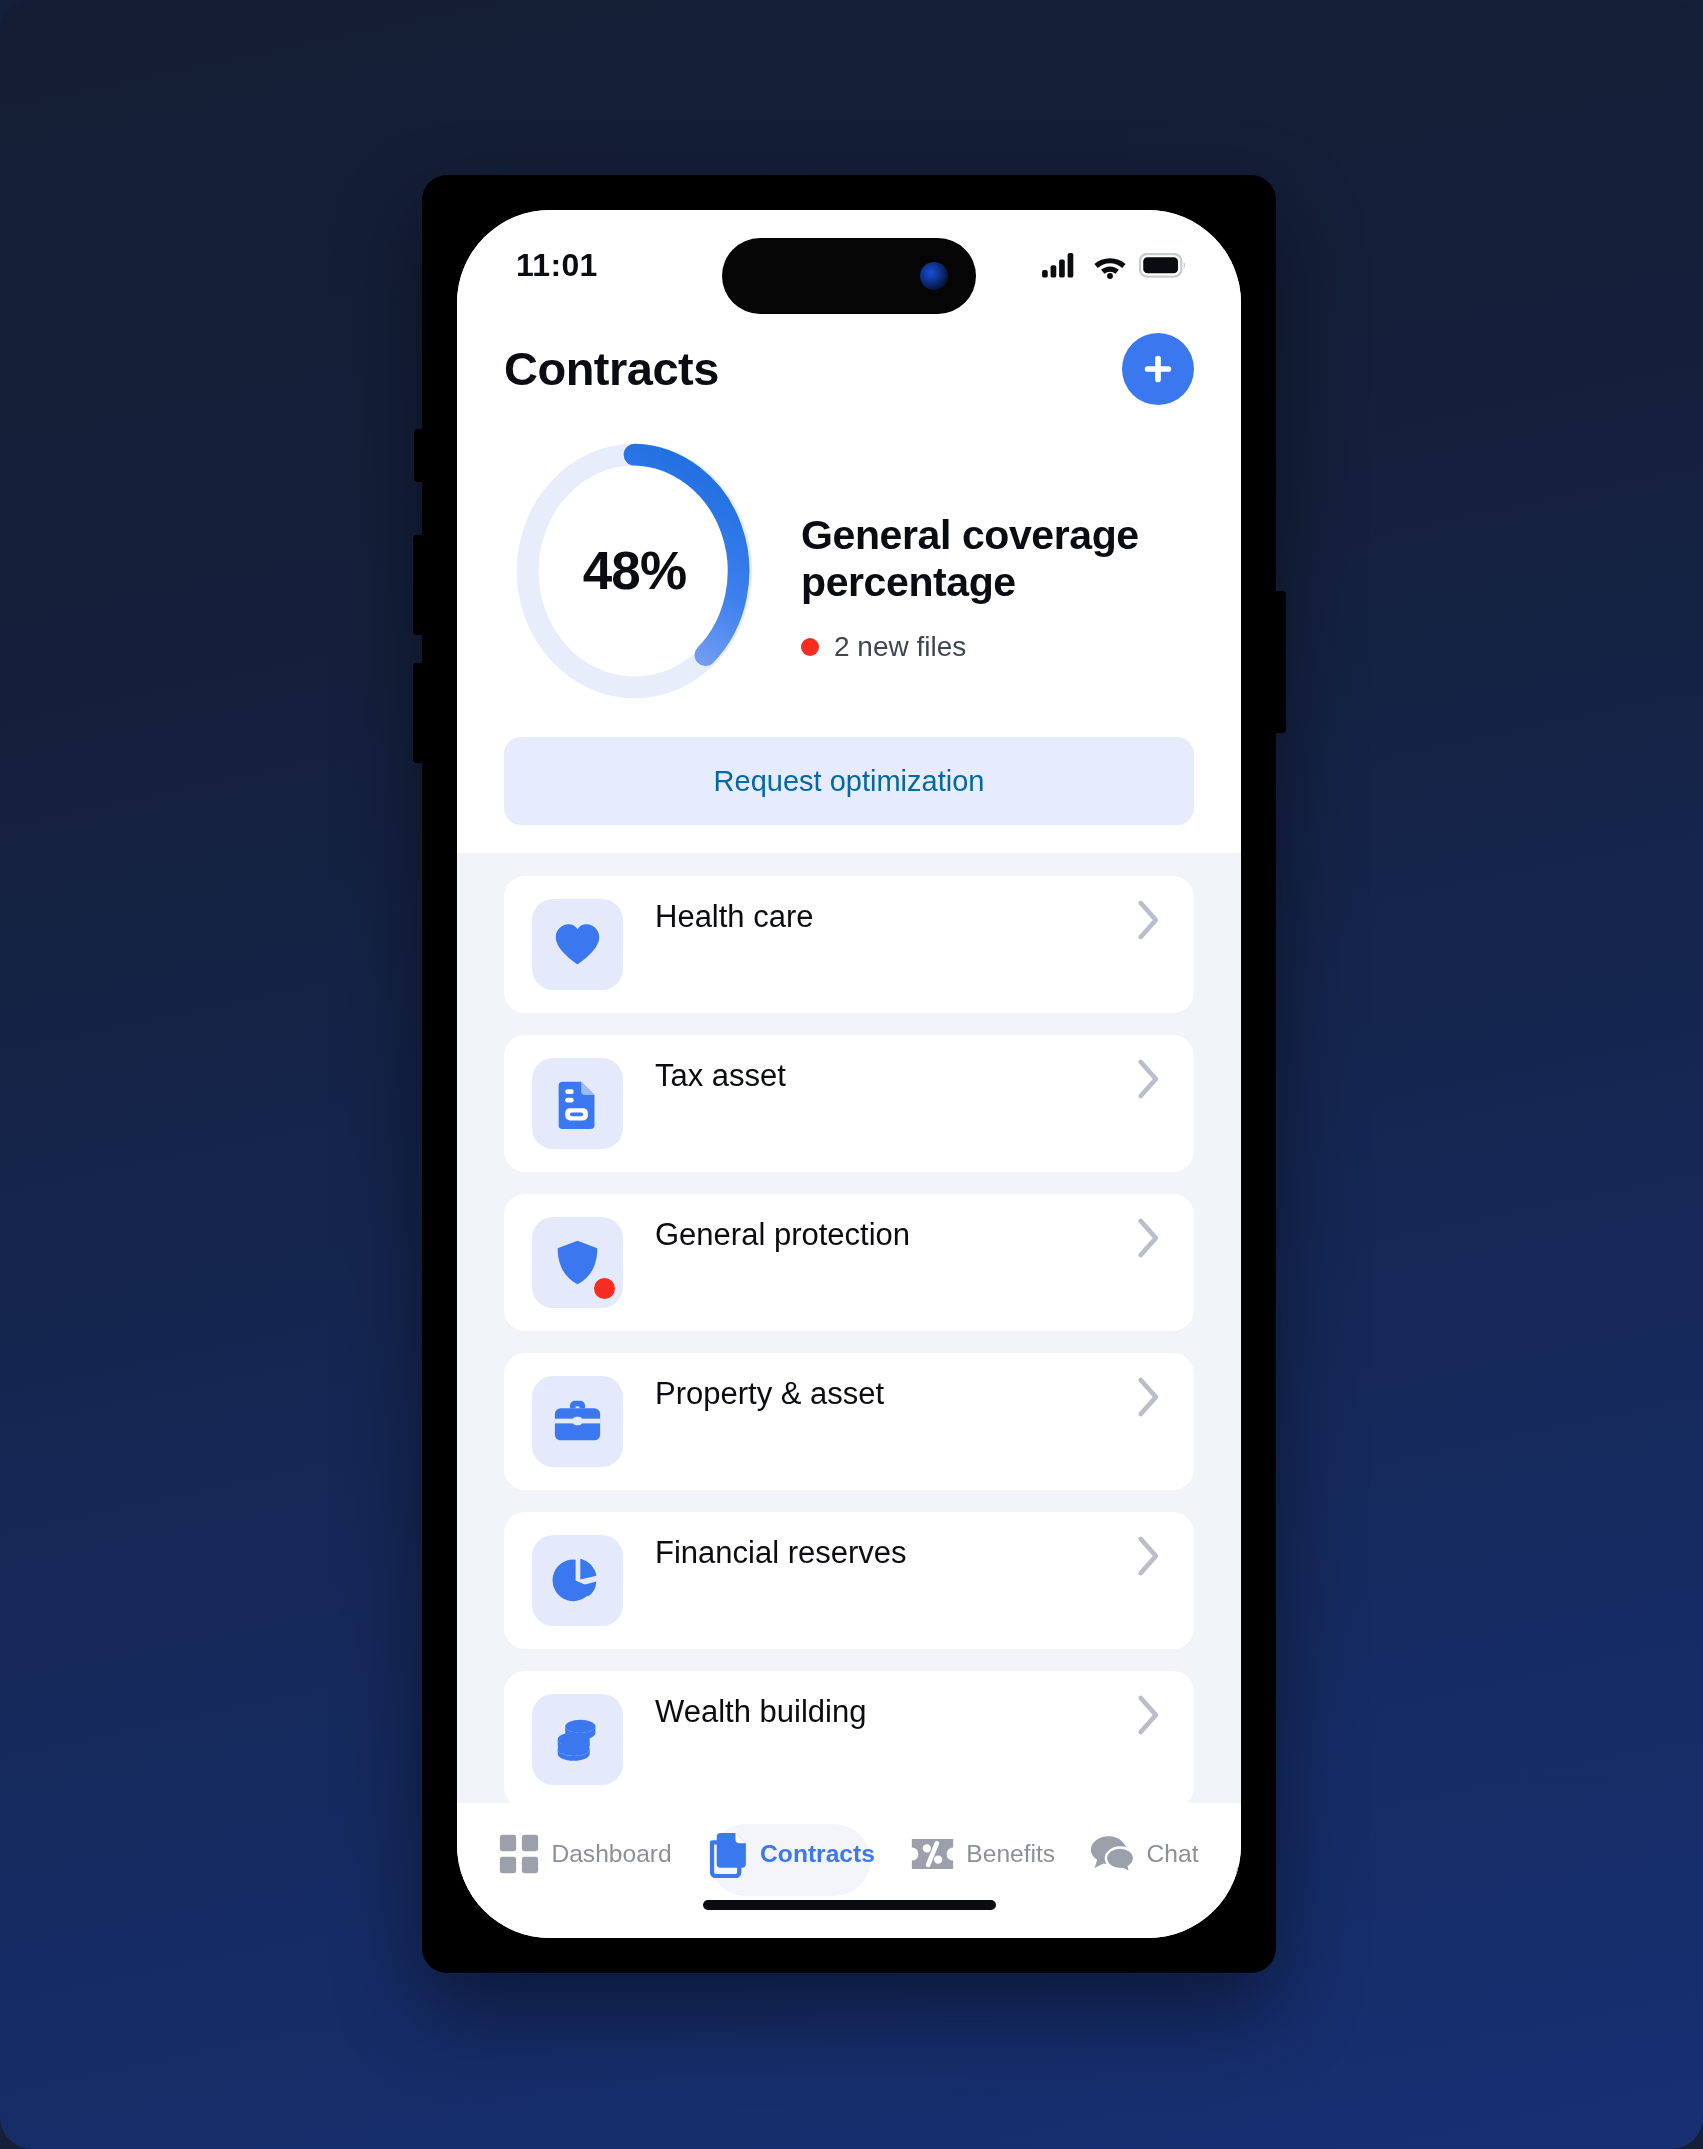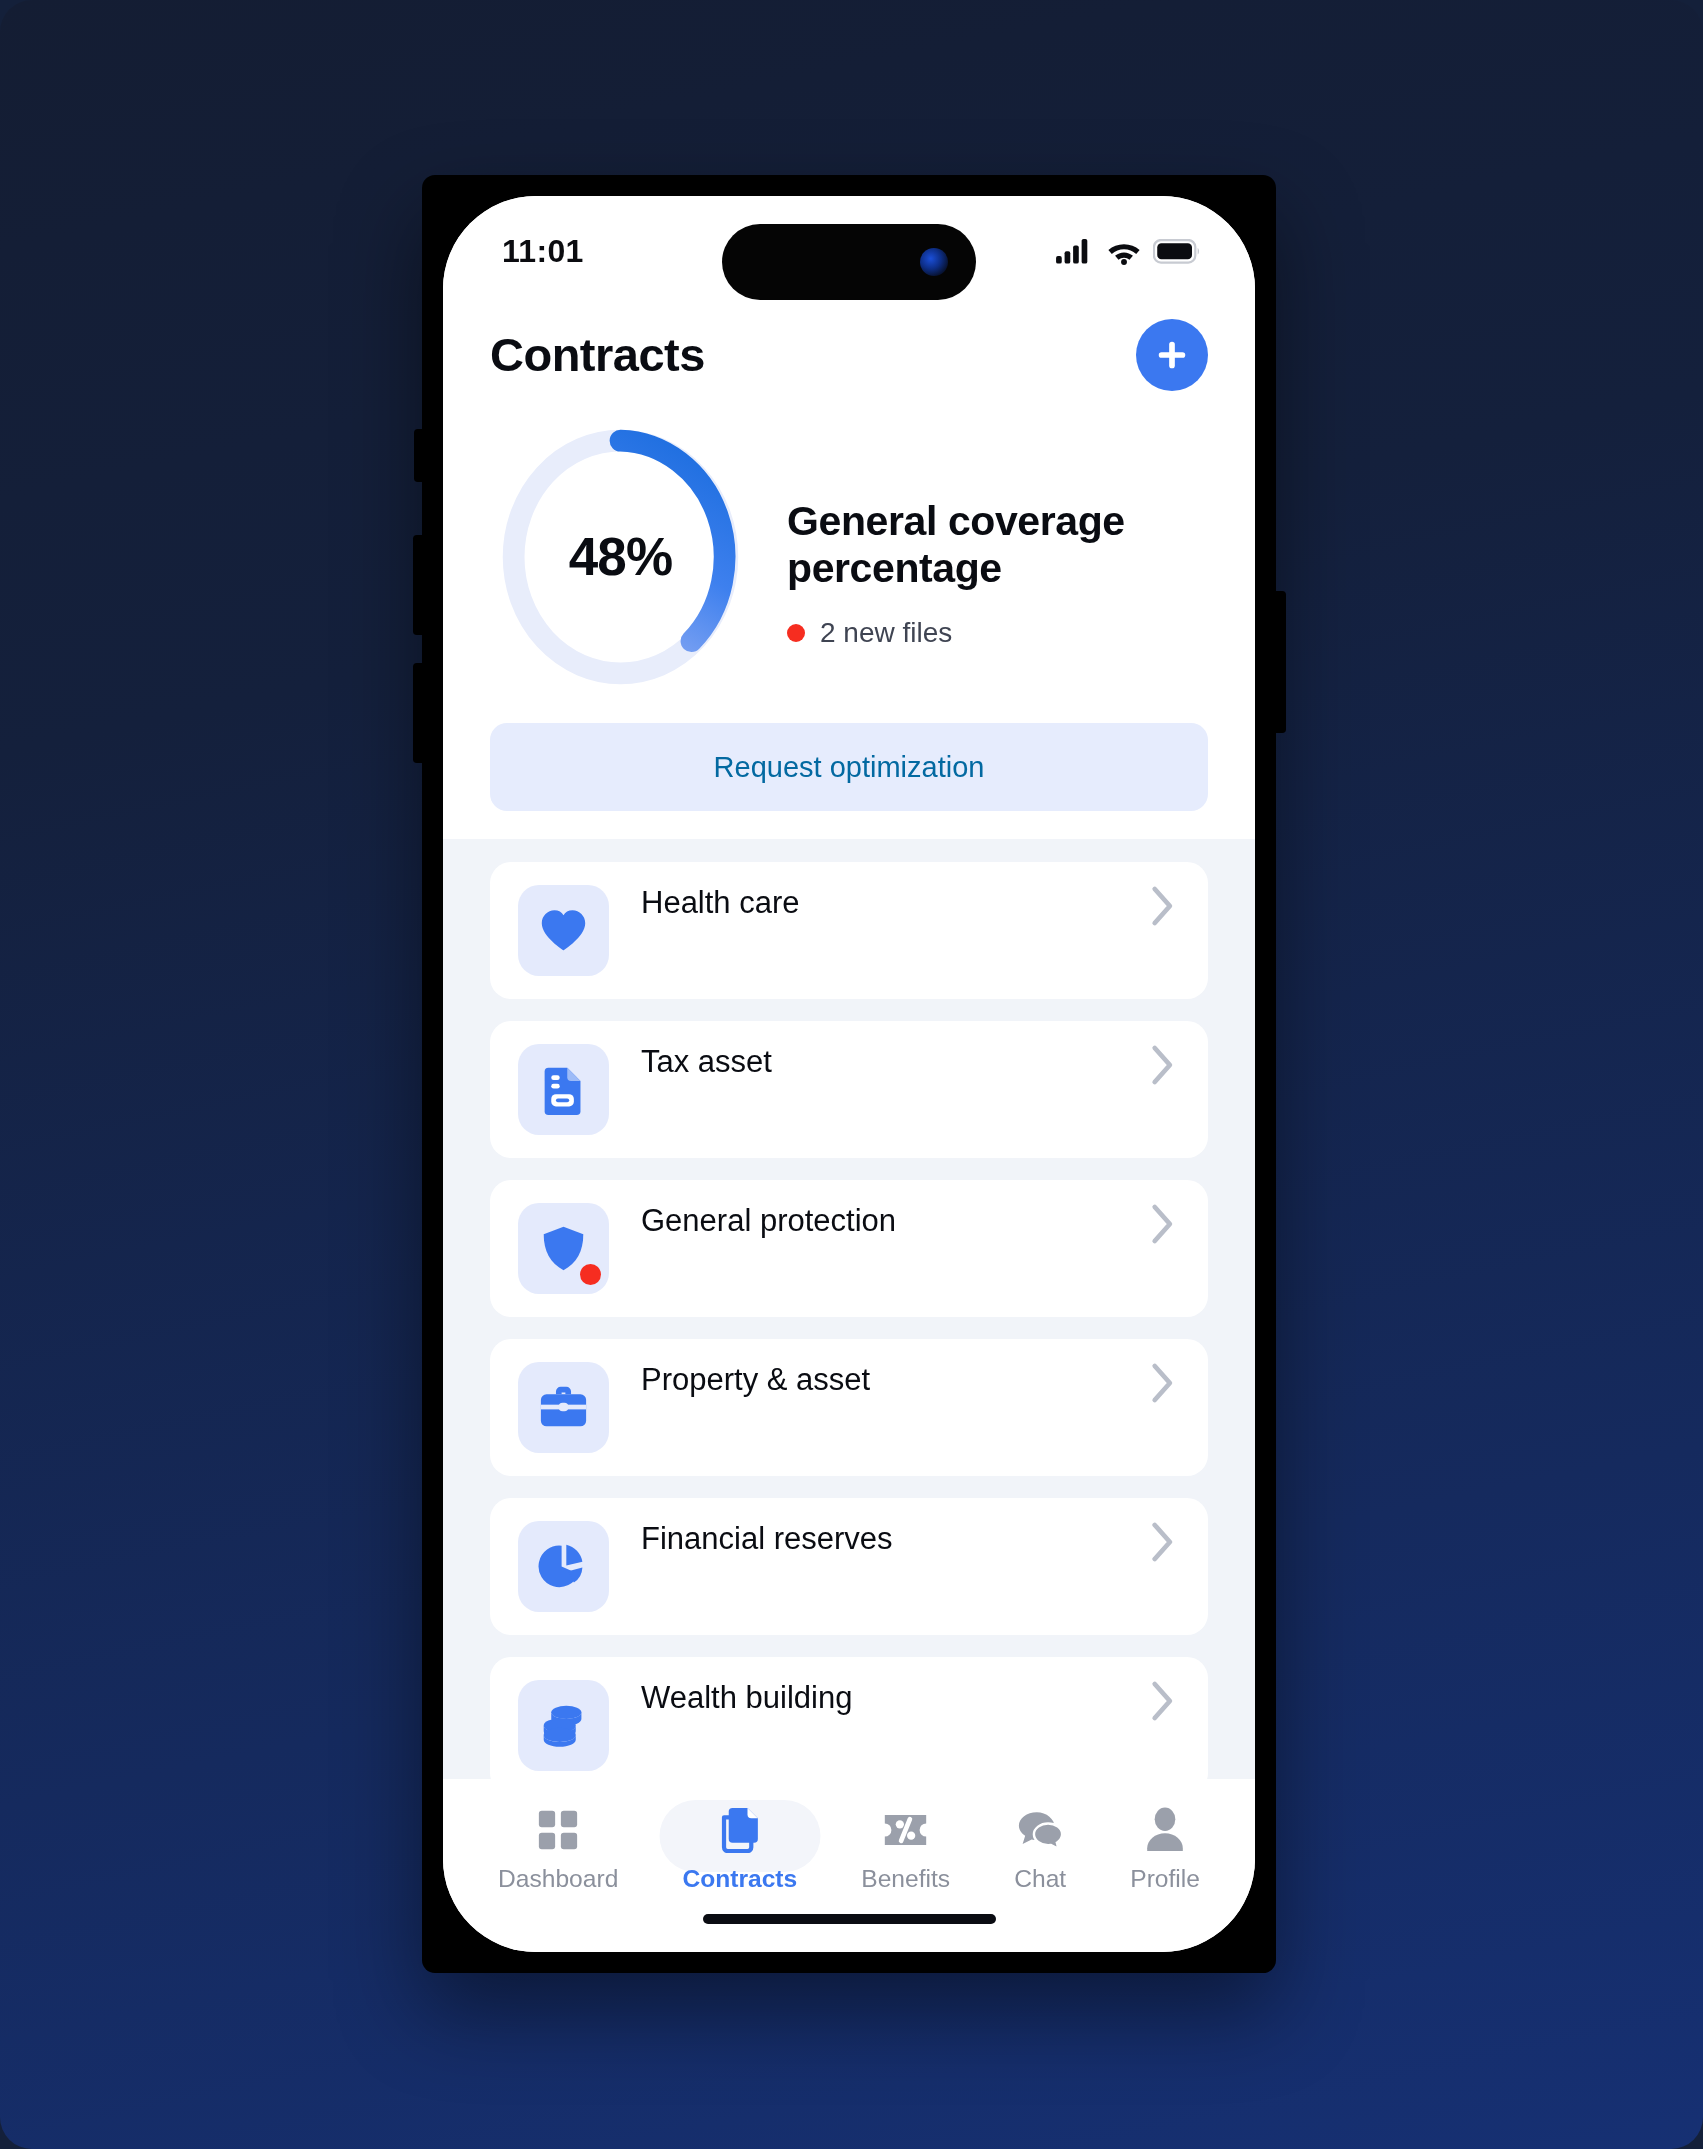--- a/index.html
+++ b/index.html
@@ -25,23 +25,23 @@
   }
 
   
   .phone {
     position: absolute;
     left: 422px;
     top: 175px;
     width: 854px;
     height: 1798px;
     background: #000000;
-    border-radius: 13px;
+    border-radius: 25px;
     box-shadow: 0 38px 85px rgba(0,0,0,0.45);
-    padding: 21px;
+    padding: 35px;
   }
 
   .phone-screen {
     position: relative;
     width: 100%;
     height: 100%;
     background: #ffffff;
     border-radius: 93px;
     overflow: hidden;
     display: flex;
@@ -254,21 +254,21 @@
     flex: 0 0 auto;
     background: #ffffff;
     display: flex;
     align-items: flex-start;
     justify-content: space-around;
     padding: 21px 23px 9.5px 23px;
     position: relative;
   }
   .tab {
     display: flex;
-    flex-direction: column;
+    flex-direction: row;
     align-items: center;
     gap: 10.4px;
     cursor: pointer;
     padding: 5.7px 17px;
     border-radius: 24.6px;
     position: relative;
   }
   .tab.active { }
   .tab.active::before {
     content: "";

